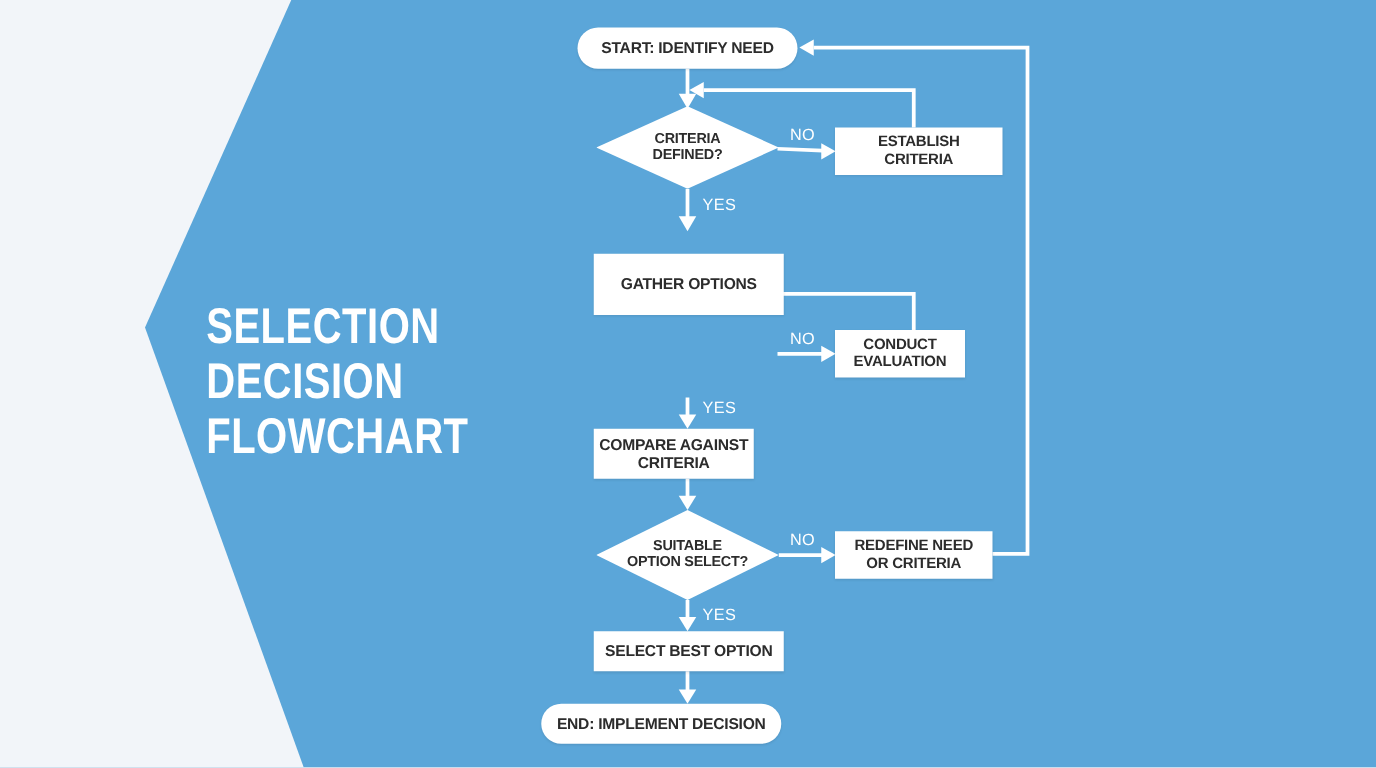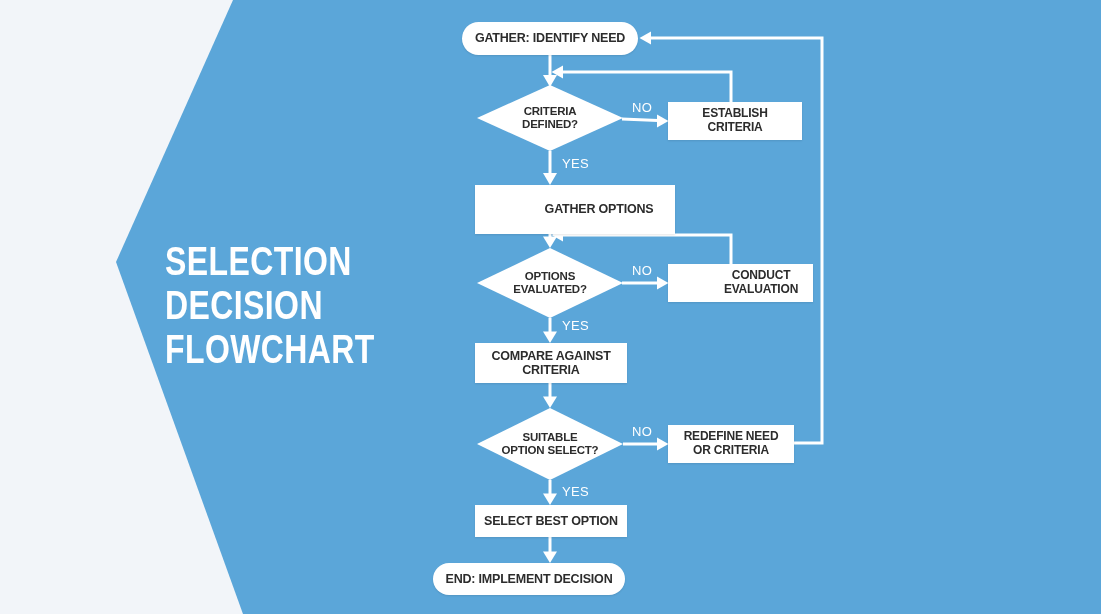--- a/index.html
+++ b/index.html
@@ -71,24 +71,24 @@
     color: #ffffff;
     font-weight: 400;
     font-size: 13px;
     letter-spacing: 0.3px;
   }
 
   
   .n-start     { left: 462px; top: 22px;  width: 176px; height: 33px; }
   .n-criteria  { left: 477px; top: 85px;  width: 146px; height: 66px; }
   .n-establish { left: 668px; top: 102px; width: 134px; height: 38px; }
-  .n-gather    { left: 475px; top: 185px; width: 152px; height: 49px; padding-left: 48px; }
+  .n-gather    { left: 475px; top: 203px; width: 152px; height: 49px; }
   .n-options   { left: 477px; top: 248px; width: 146px; height: 70px; }
-  .n-conduct   { left: 668px; top: 264px; width: 104px; height: 38px; padding-left: 41px; }
-  .n-compare   { left: 475px; top: 343px; width: 152px; height: 40px; }
+  .n-conduct   { left: 668px; top: 264px; width: 104px; height: 38px; }
+  .n-compare   { left: 475px; top: 343px; width: 128px; height: 40px; }
   .n-suitable  { left: 477px; top: 408px; width: 146px; height: 72px; }
   .n-redefine  { left: 668px; top: 425px; width: 126px; height: 38px; }
   .n-select    { left: 475px; top: 505px; width: 152px; height: 32px; }
   .n-end       { left: 433px; top: 563px; width: 192px; height: 32px; border-radius: 16px; }
 
   .l-no1  { left: 632px; top: 100px; }
   .l-yes1 { left: 562px; top: 156px; }
   .l-no2  { left: 632px; top: 263px; }
   .l-yes2 { left: 562px; top: 318px; }
   .l-no3  { left: 632px; top: 424px; }
@@ -139,38 +139,35 @@
     <path class="head" d="M651 31.5 L651 44.5 L639.5 38 Z"></path>
 
     <path class="line" d="M550 480 L550 494"></path>
     <path class="head" d="M543 493.5 L557 493.5 L550 505 Z"></path>
 
     <path class="line" d="M550 537 L550 552"></path>
     <path class="head" d="M543 551.5 L557 551.5 L550 563 Z"></path>
   </svg>
 
   <div class="node terminator n-start">
-    <span>GATHER: IDENTIFY NEED</span>
+    <span>START: IDENTIFY NEED</span>
   </div>
 
   <div class="node decision n-criteria">
     <span><span>CRITERIA</span><br><span>DEFINED?</span></span>
   </div>
 
   <div class="node sidebox n-establish">
     <span><span>ESTABLISH</span><br><span>CRITERIA</span></span>
   </div>
 
   <div class="node process n-gather">
     <span>GATHER OPTIONS</span>
   </div>
 
-  <div class="node decision n-options">
-    <span><span>OPTIONS</span><br><span>EVALUATED?</span></span>
-  </div>
 
   <div class="node sidebox n-conduct">
     <span><span>CONDUCT</span><br><span>EVALUATION</span></span>
   </div>
 
   <div class="node process n-compare">
     <span><span>COMPARE AGAINST</span><br><span>CRITERIA</span></span>
   </div>
 
   <div class="node decision n-suitable">

